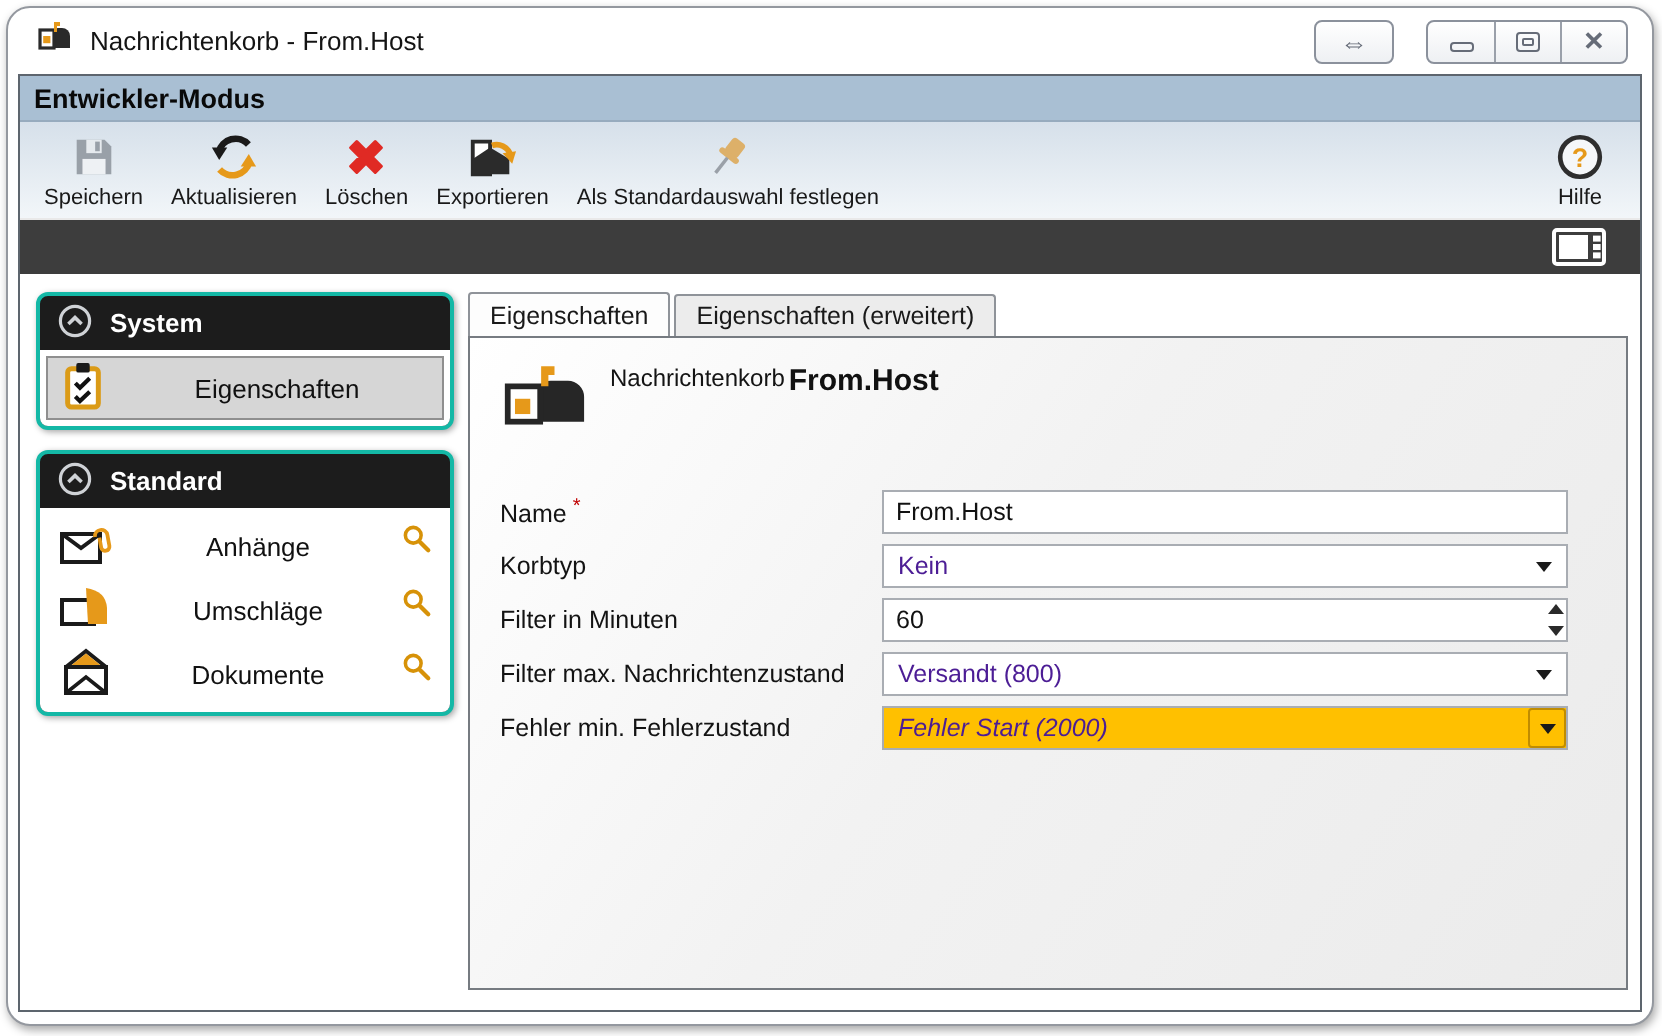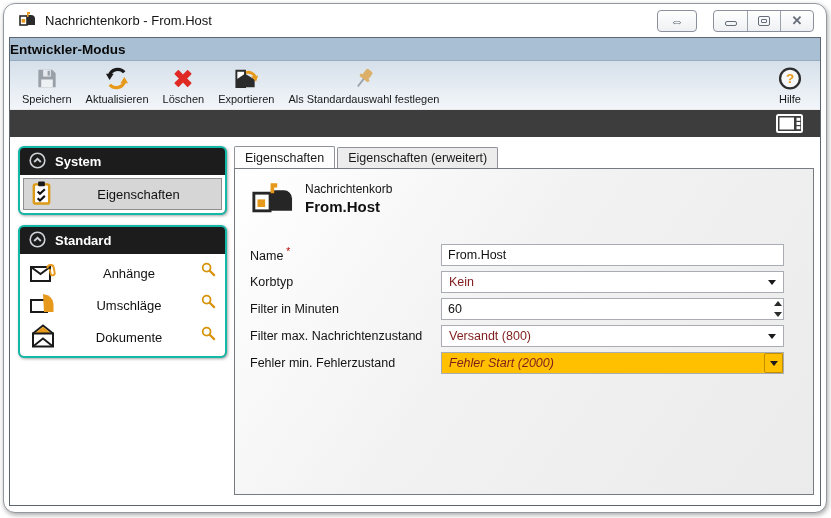--- a/index.html
+++ b/index.html
@@ -25,21 +25,21 @@
   .max-glyph { width:12px; height:10px; border:1px solid #666c78; border-radius:2px; position:relative; }
   .max-glyph::after { content:''; position:absolute; left:2px; right:2px; top:2px; bottom:2px;
                       border:1px solid #666c78; border-radius:1px; }
   .close-glyph { font-size:13px; font-weight:bold; color:#666c78; }
 
   
   .frame { position:absolute; left:5px; right:5px; top:33px; bottom:6px;
            border:1px solid #5d656e; display:flex; flex-direction:column; overflow:hidden; }
 
   .banner { height:23px; background:#a9bfd3; border-bottom:1px solid #97abbe;
-            display:flex; align-items:center; 
+            display:flex; align-items:center; padding-left:7px;
             font-size:13.5px; font-weight:bold; color:#090909; }
 
   
   .toolbar { height:48px; background:linear-gradient(#d6e0ea,#f2f6f9);
              display:flex; align-items:stretch; padding:2px 10px 1px 5px; }
   .tb-btn { display:flex; flex-direction:column; align-items:center; justify-content:flex-end;
             gap:2px; padding:2px 7px 3px; font-size:11px; color:#191919; cursor:default; }
   .tb-btn svg { display:block; }
   .tb-help { margin-left:auto; }
 
@@ -70,32 +70,32 @@
   .tabs { display:flex; height:22px; }
   .tab { padding:3px 10px 0; font-size:12.5px; color:#191919; background:#ececec;
          border:1px solid #8f9399; border-bottom:none; border-radius:2px 2px 0 0;
          margin-right:2px; position:relative; top:1px; cursor:default; }
   .tab.active { background:#fdfdfd; z-index:2; top:0; padding-top:4px; }
   .panel-content { flex:1; border:1px solid #767b81;
                    background:linear-gradient(125deg,#ffffff 0%,#f2f2f2 45%,#ebebeb 100%);
                    padding:11px 15px; overflow:hidden; position:relative; z-index:1; }
 
   .obj-header { display:flex; gap:12px; margin:1px 0 27px 1px; align-items:flex-start; }
-  .obj-titles { display:flex; flex-direction:column; gap:2px; padding-top:1px; }
+  .obj-titles { display:flex; gap:2px; padding-top:1px; }
   .obj-type { font-size:12px; color:#141414; }
   .obj-name { font-size:15px; font-weight:bold; color:#111; }
 
   .form-row { display:flex; align-items:center; height:22px; margin-bottom:5px; }
   .form-label { width:191px; font-size:12.5px; color:#131313; flex:none; }
   .req { color:#c00000; font-size:10px; vertical-align:super; margin-left:3px; }
   .field { flex:1; height:22px; position:relative; margin-right:14px; }
   input.textbox { width:100%; height:22px; border:1px solid #a9adb3; background:#fff;
                   font:12.5px "Liberation Sans", sans-serif; padding:0 6px; color:#111; }
   .dropdown { height:22px; border:1px solid #a9adb3; background:#fff; display:flex;
-              align-items:center; padding:0 24px 0 7px; font-size:12.5px; color:#7f1d1d; cursor:default; }
+              align-items:center; padding:0 24px 0 7px; font-size:12.5px; color:#4c1d95; cursor:default; }
   .dd-arrow { position:absolute; right:8px; top:9px; width:0; height:0;
               border-left:4px solid transparent; border-right:4px solid transparent;
               border-top:5px solid #1a1a1a; }
   .dropdown.highlight { background:#ffc000; border-color:#a9adb3;font-style:italic; }
   .dd-btn { position:absolute; right:1px; top:1px; bottom:1px; width:19px;
             background:#ffc000; border:1px solid #c08c00; border-radius:2px;
             display:flex; align-items:center; justify-content:center; cursor:default; }
   .dd-btn .tri { width:0; height:0; border-left:4px solid transparent;
                  border-right:4px solid transparent; border-top:5px solid #1a1a1a; }
   .spin-input { width:calc(100% - 16px); }

